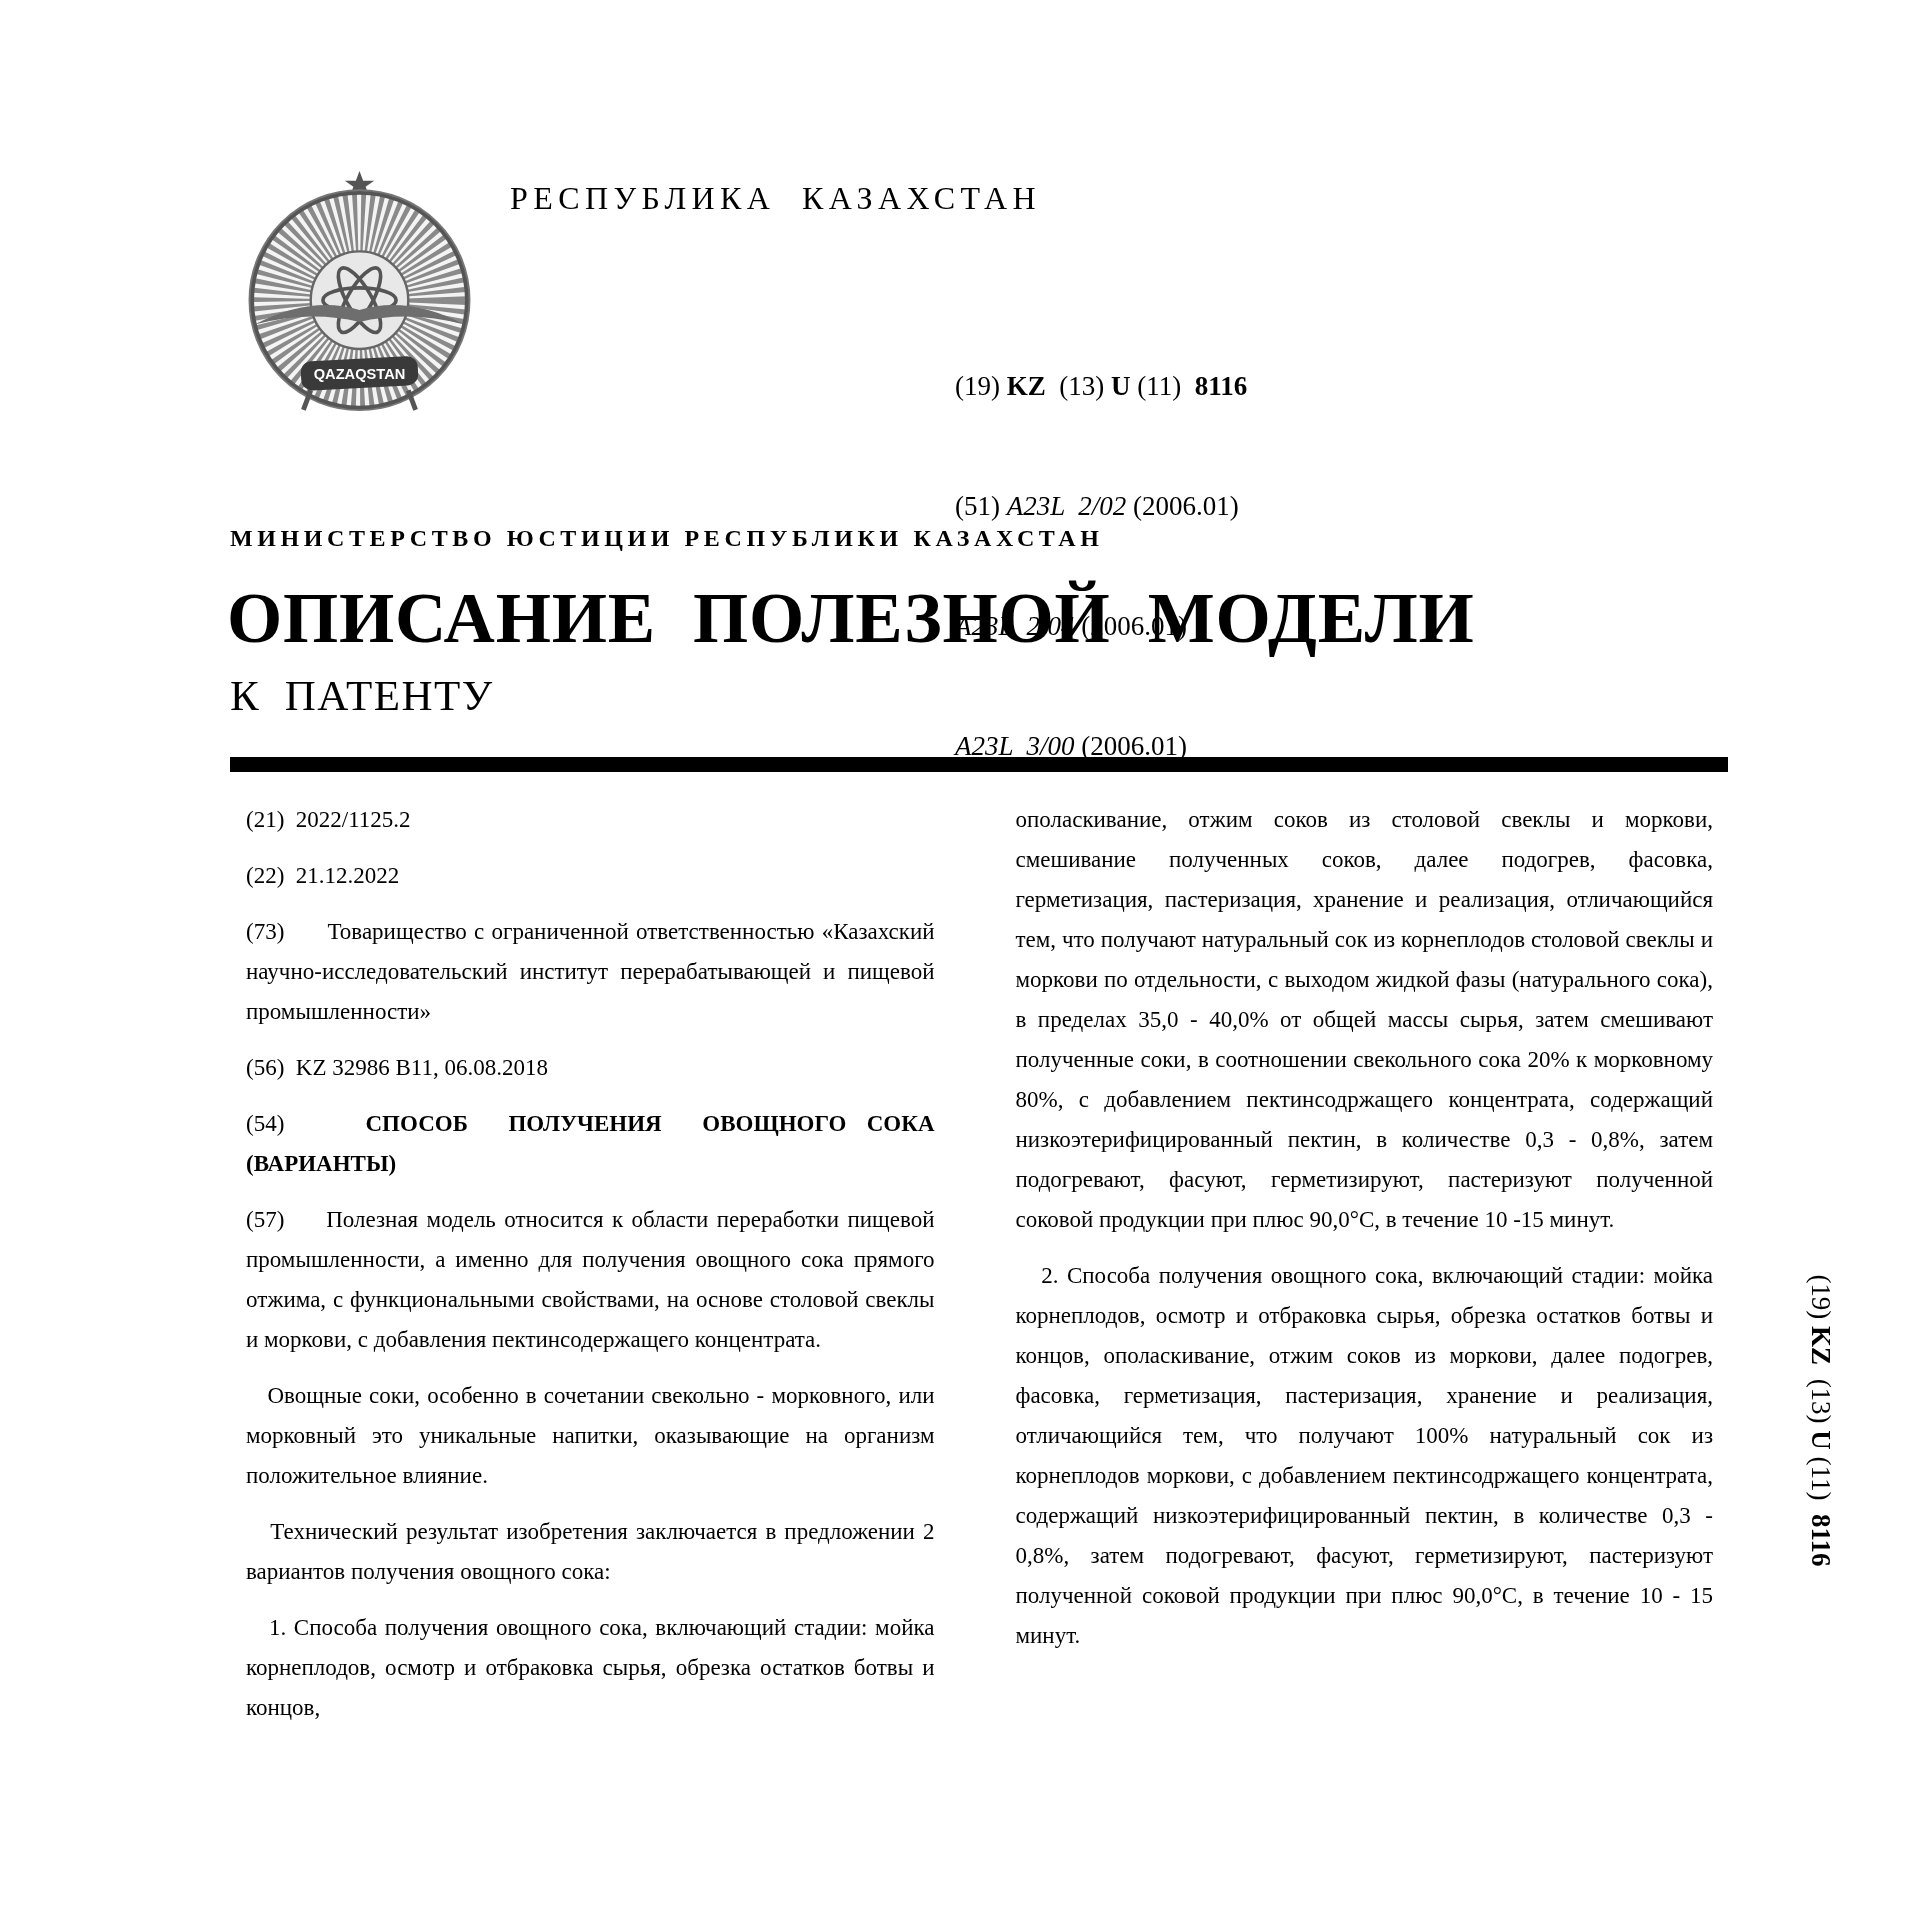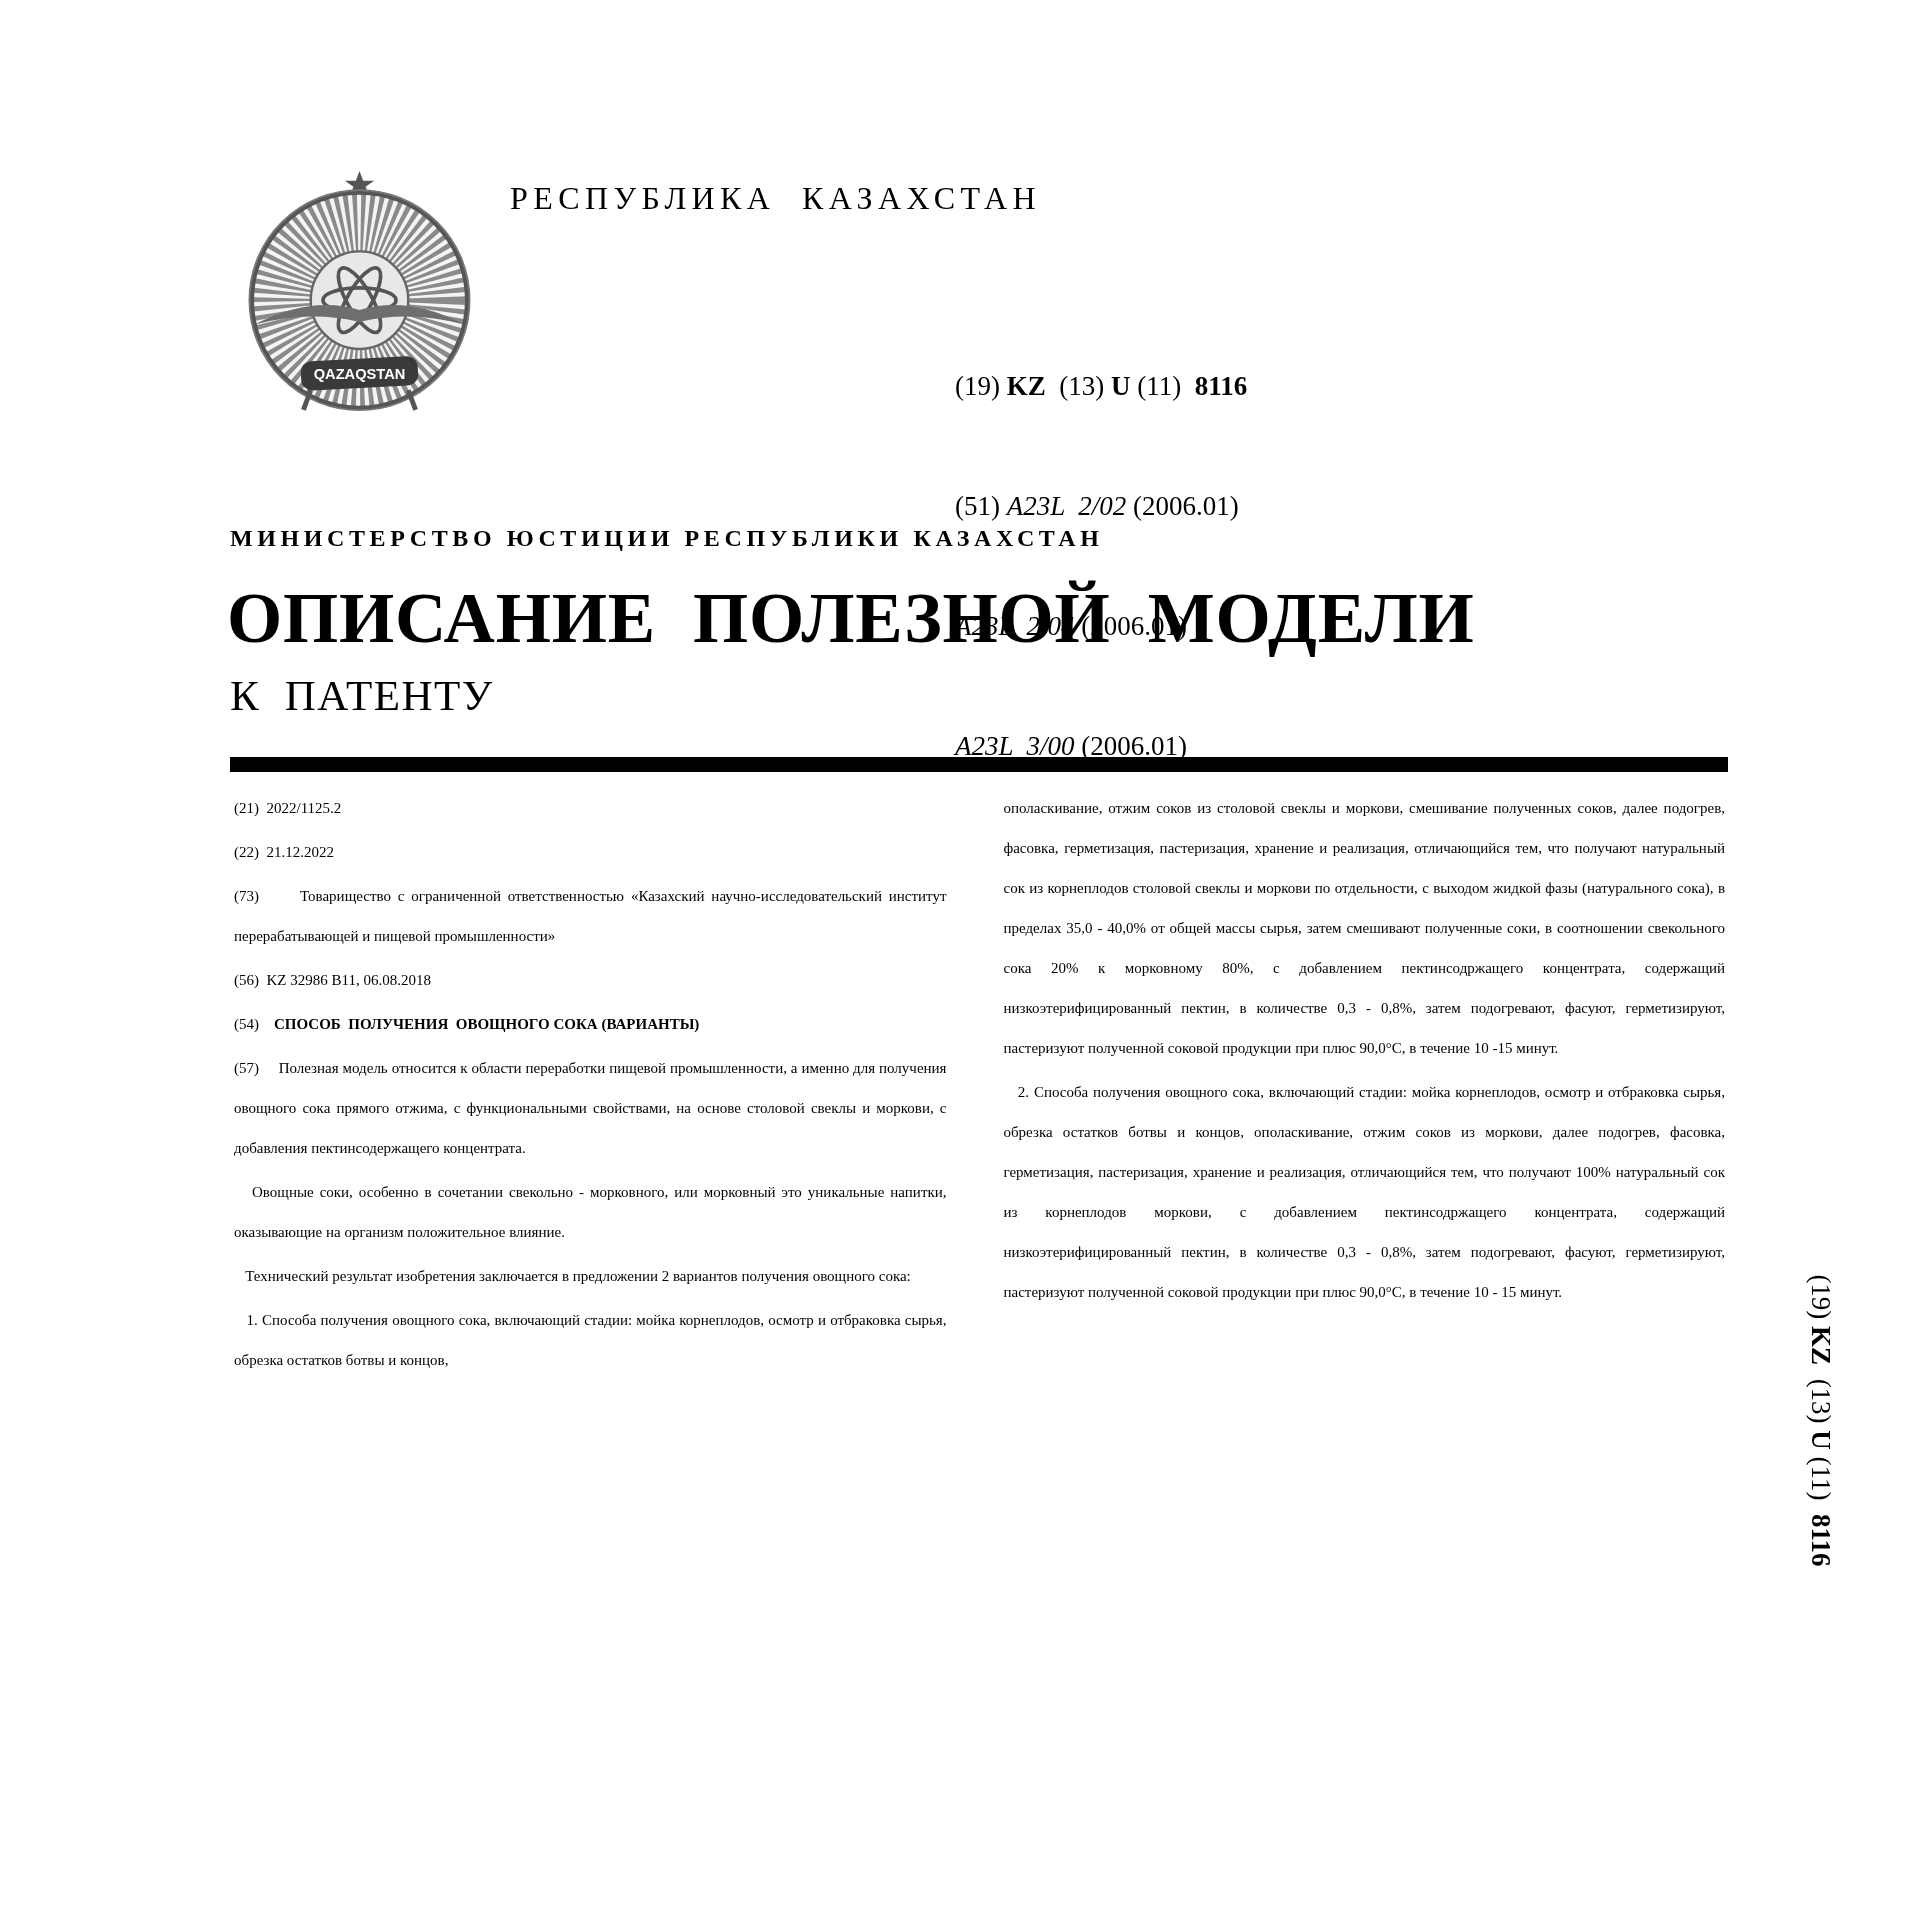--- a/index.html
+++ b/index.html
@@ -65,22 +65,22 @@
   .columns{
     position:absolute;
     left:230px; top:784px;
     width:1499px;
     display:flex;
   }
   .col-left{width:721px;}
   .col-gap{width:49px;}
   .col-right{width:730px;}
   .col p{
-    margin:4px;
-    font-size:15px;
+    margin:16px;
+    font-size:23px;
     line-height:40px;
     text-align:justify;
     white-space:pre-wrap;
   }
   .col p .bold{font-weight:bold;}
   
   .side-code{
     position:absolute;
     left:1563px; top:1405px;
     width:515px;

